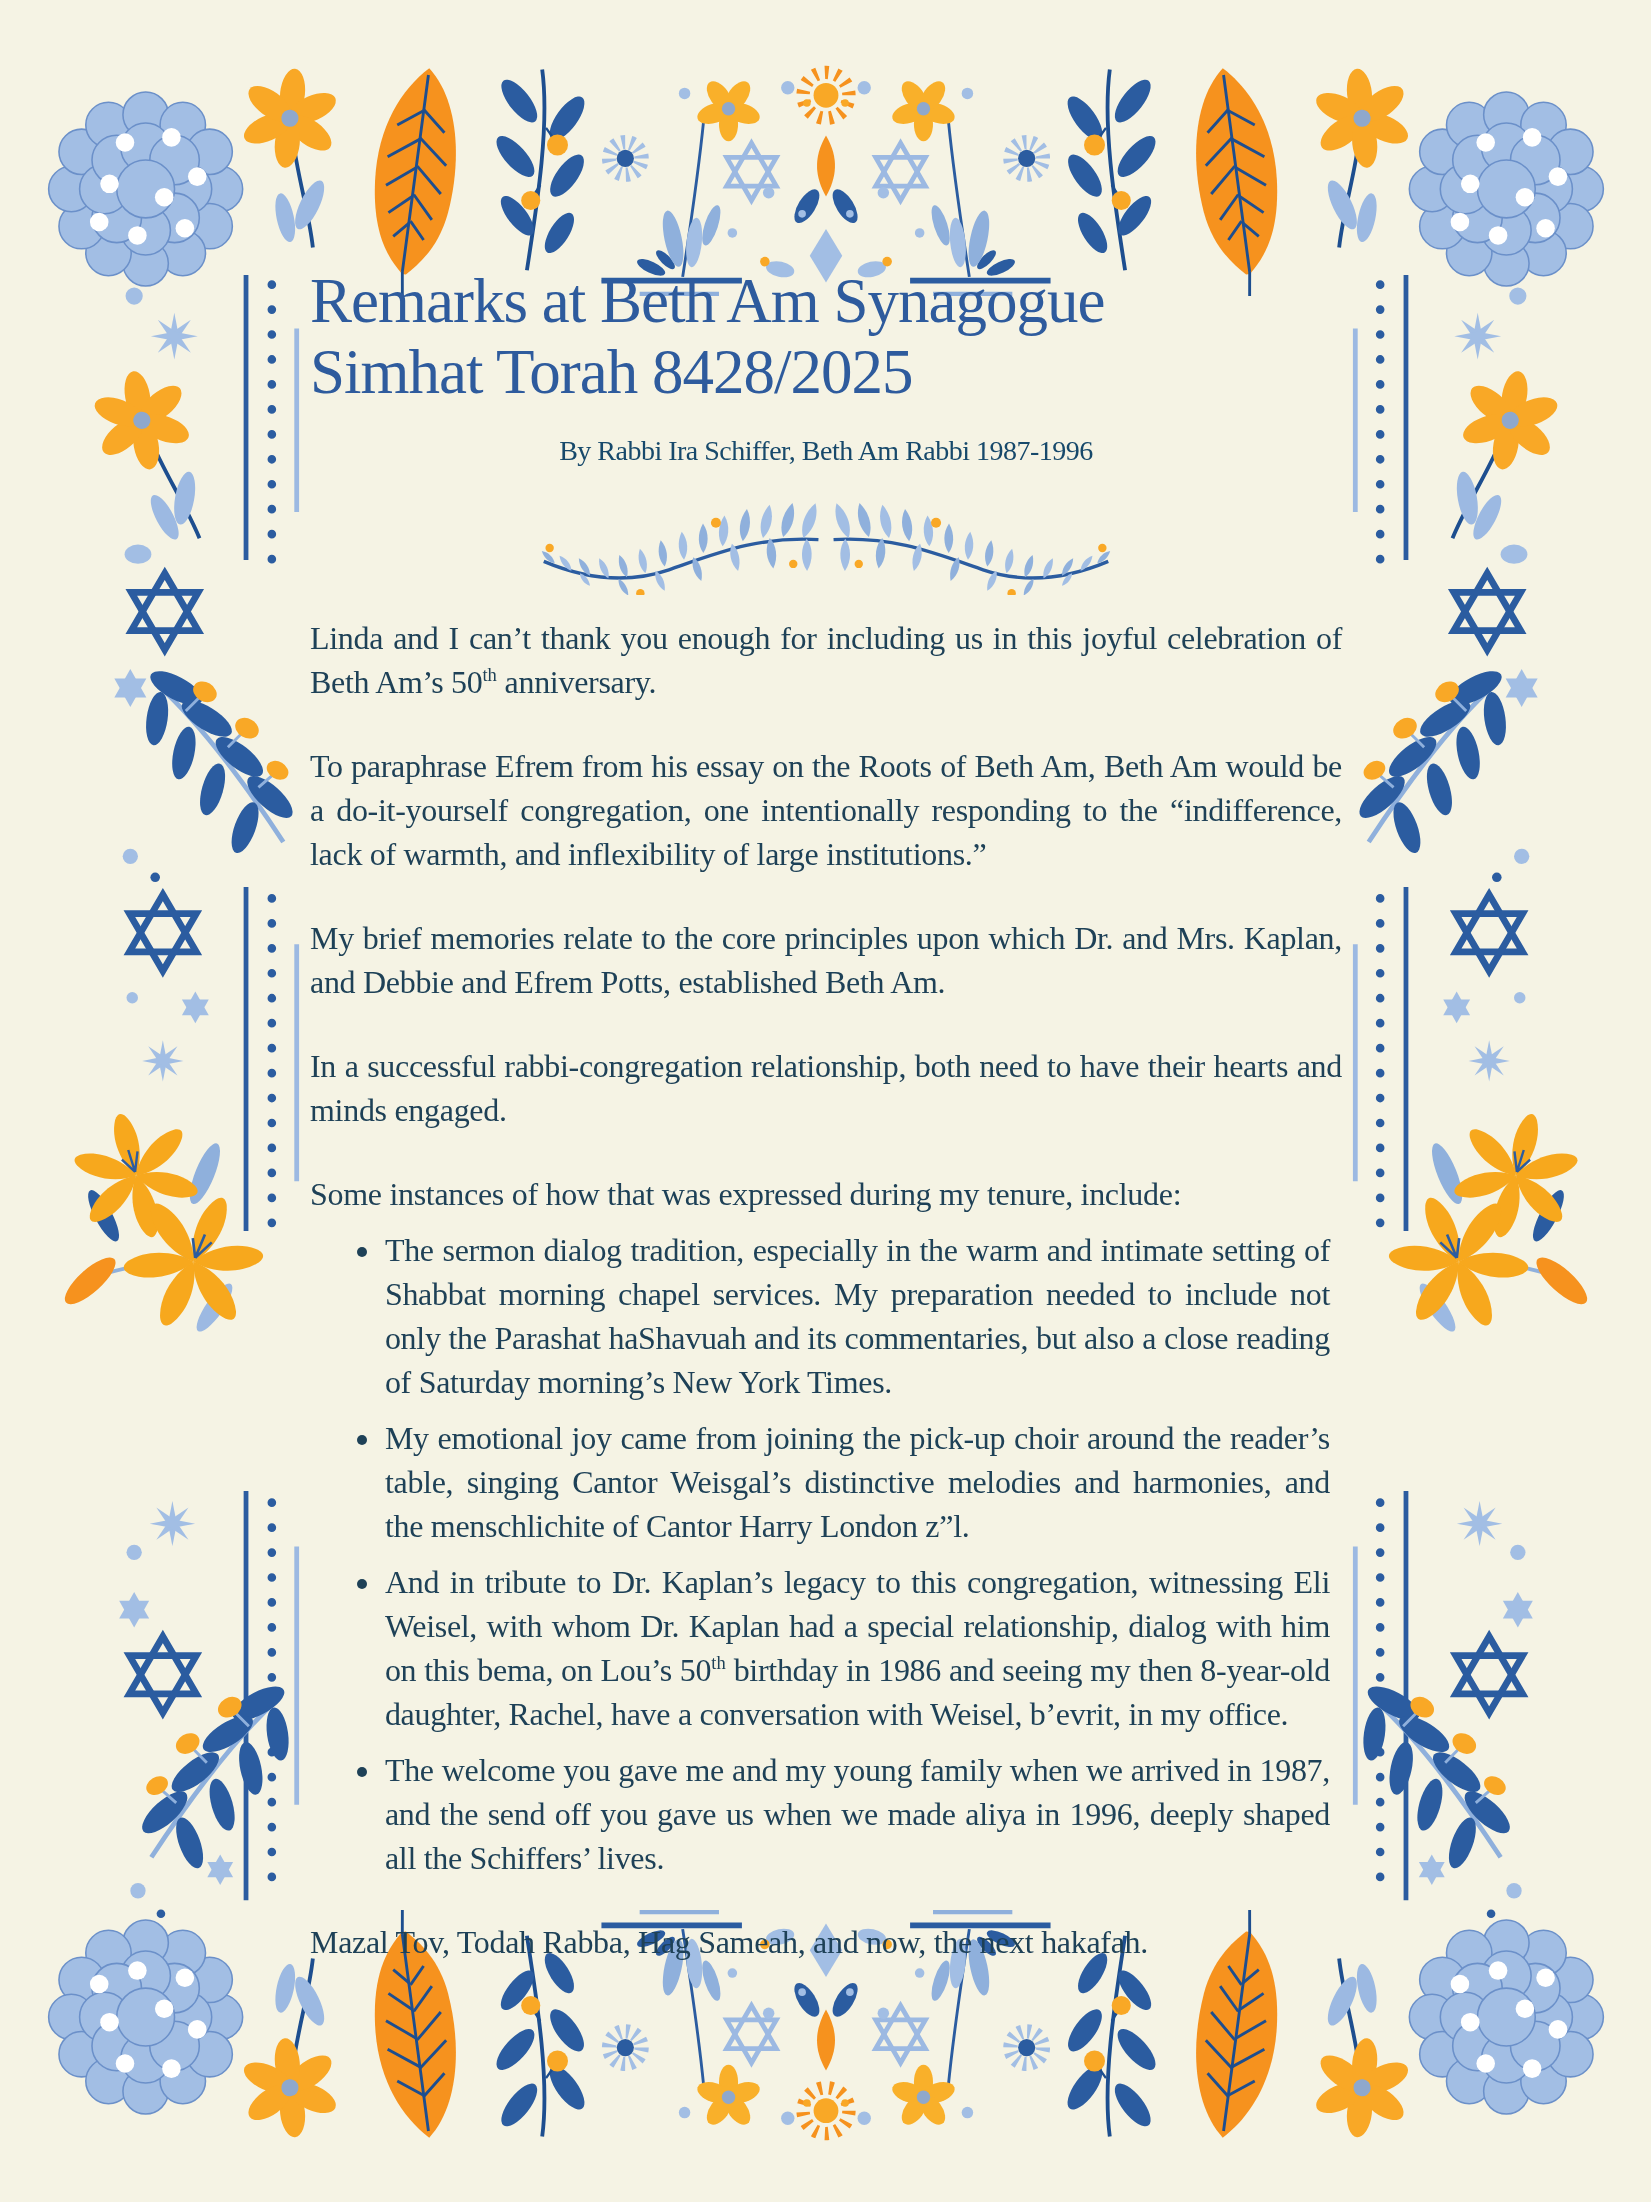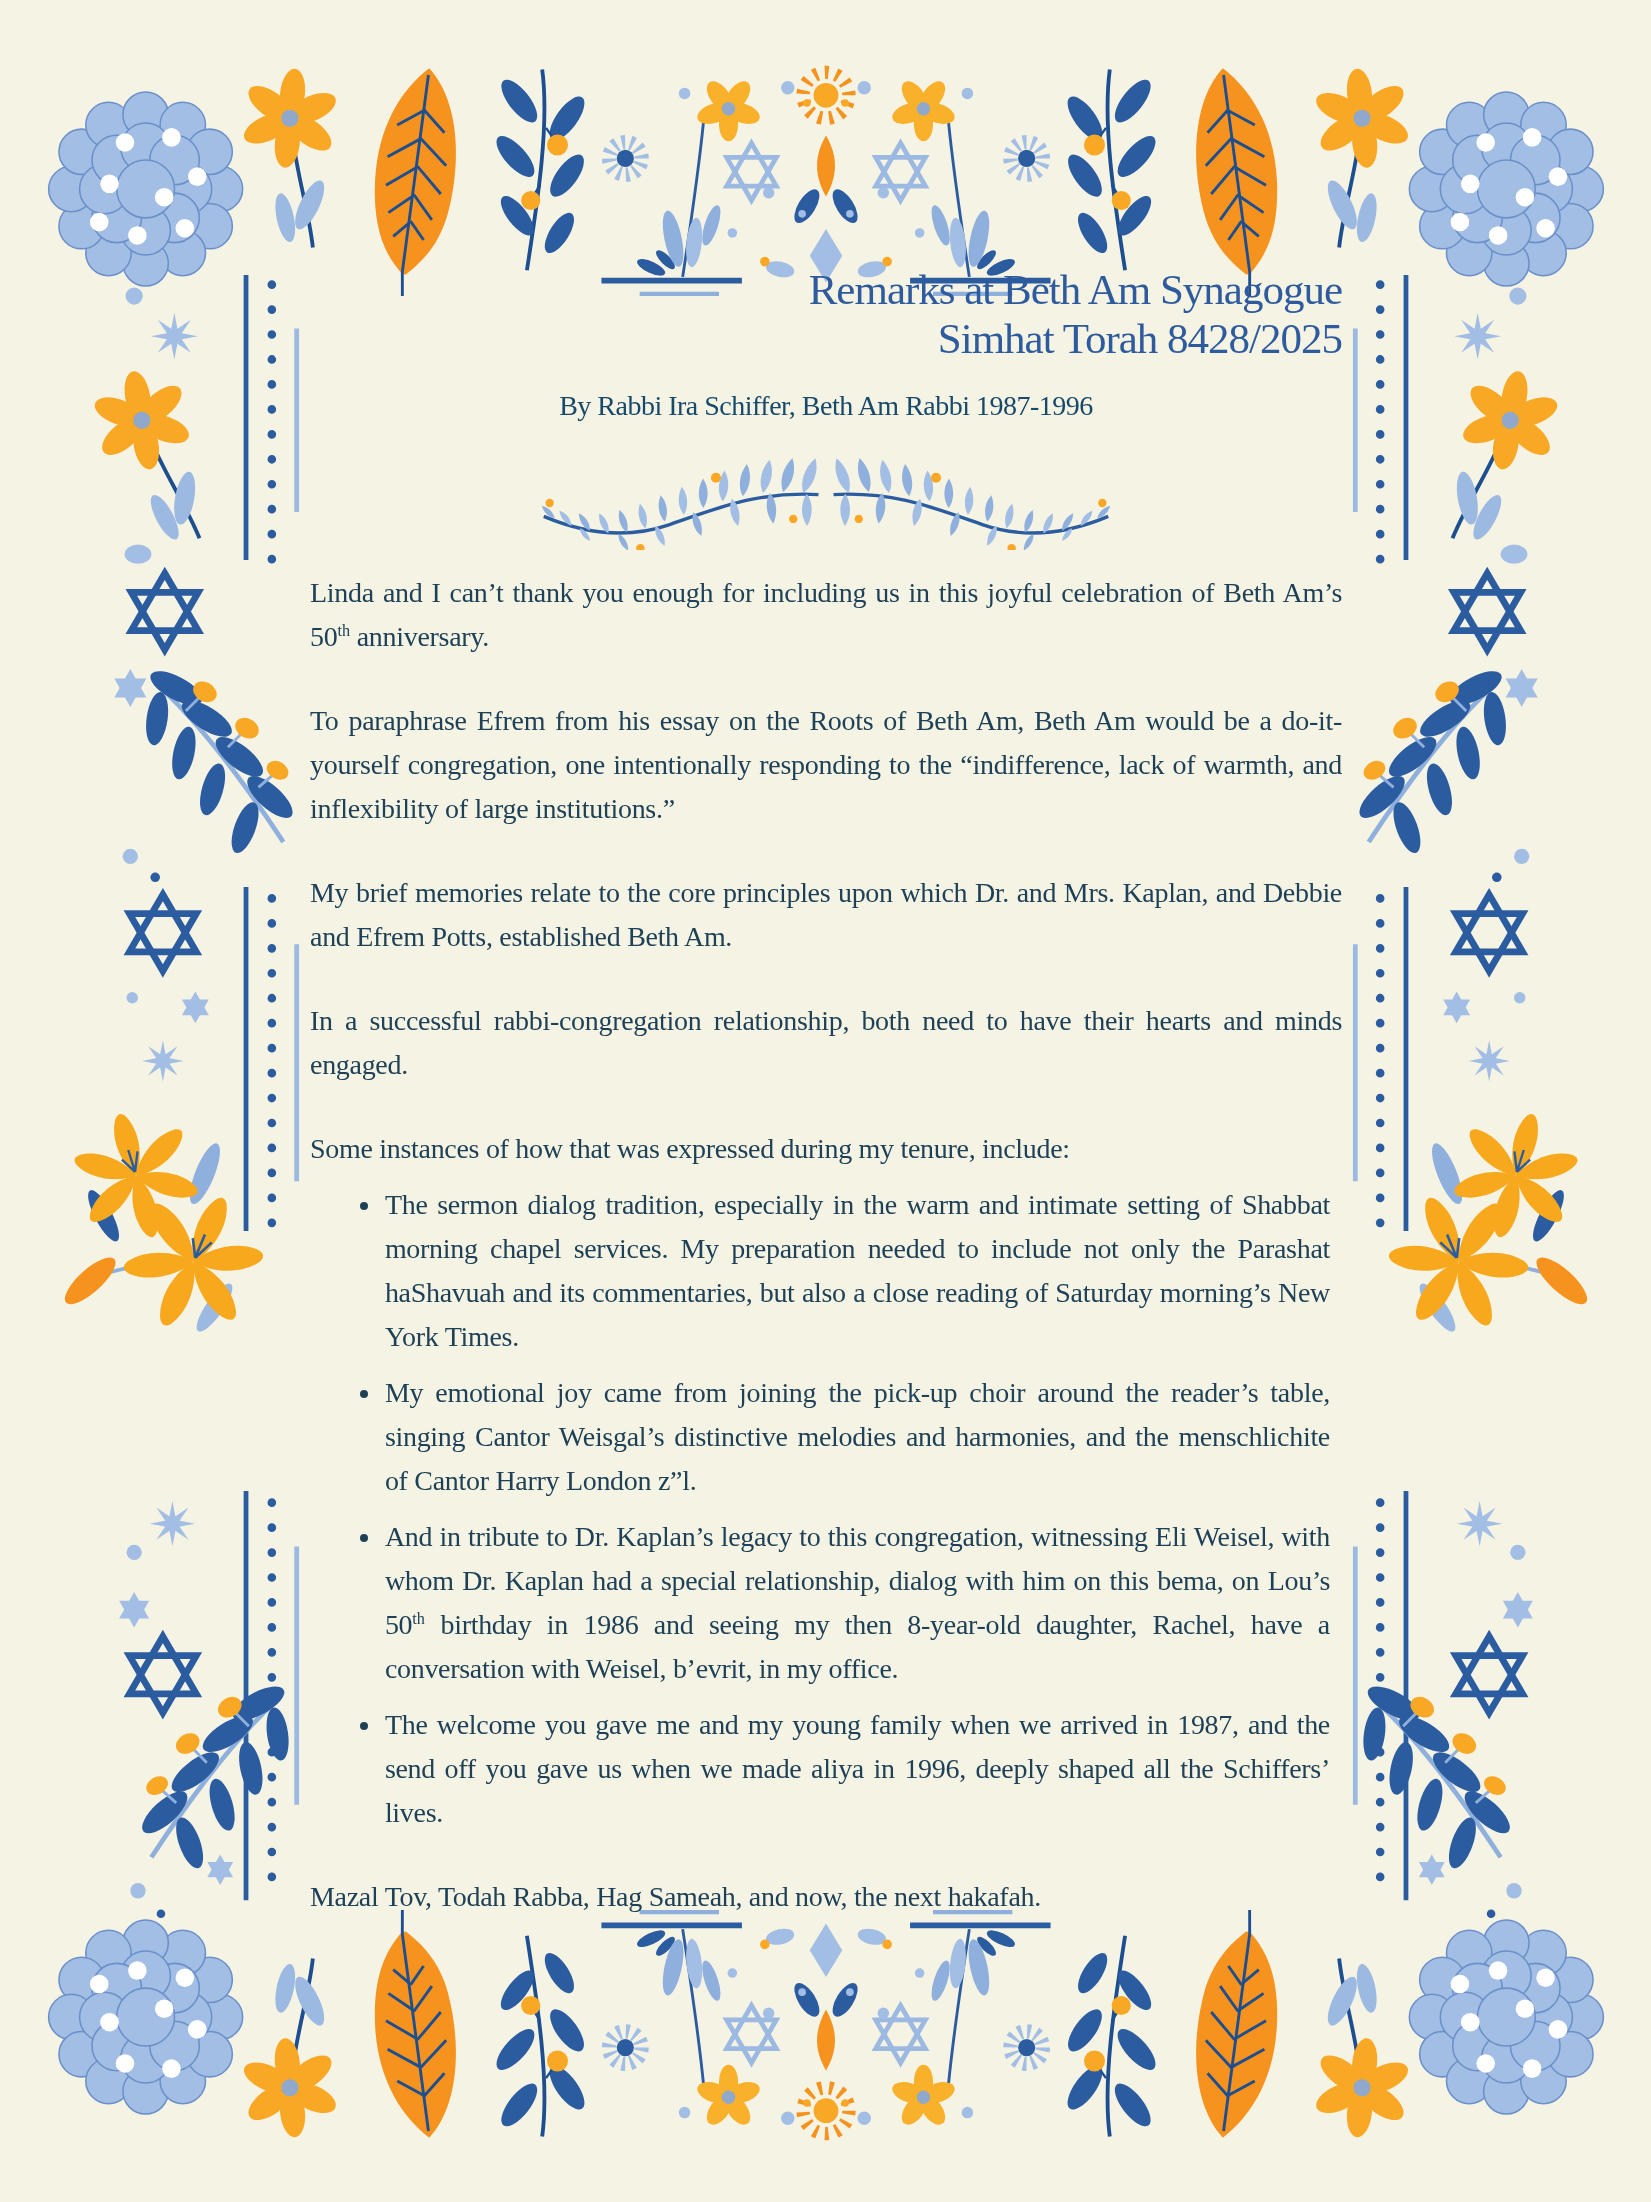--- a/index.html
+++ b/index.html
@@ -8,27 +8,27 @@
     background:var(--background,#f5f3e4);
     font-family:"Liberation Serif",serif;
   }
   .top-border,.bottom-border{position:absolute;left:0;width:1652px;height:258px;}
   .top-border{top:38px;}
   .bottom-border{bottom:34px;}
   .left-border,.right-border{position:absolute;top:275px;width:306px;height:1654px;}
   .left-border{left:50px;}
   .right-border{right:50px;}
   .content{position:absolute;left:310px;top:266px;width:1032px;}
-  .title{margin:0;font-weight:400;text-align:right;color:var(--title,#2e5b9d);
-    font-size:43px;line-height:1.13;letter-spacing:-1px;}
+  .title{margin:0;font-weight:400;text-align:left;color:var(--title,#2e5b9d);
+    font-size:63px;line-height:1.13;letter-spacing:-1px;}
   .tline{display:block;}
   .byline{margin-top:27px;text-align:center;color:var(--byline,#17496b);
     font-size:28px;letter-spacing:-0.5px;}
   .divider{display:block;margin:23px auto 0;}
-  .bodytext{margin-top:21px;color:var(--body-text,#1e4157);font-size:28px;
+  .bodytext{margin-top:21px;color:var(--body-text,#1e4157);font-size:32px;
     line-height:44px;text-align:justify;letter-spacing:-0.3px;}
   .para{margin:0 0 40px;}
   .para.tight{margin-bottom:0;}
   .bullets{margin:0 0 40px;padding-left:61px;}
   .bullets li{margin:12px;padding-left:1.9px;}
   sup{font-size:58%;line-height:0;vertical-align:super;letter-spacing:0;}
 </style>
 </head>
 <body>
 

